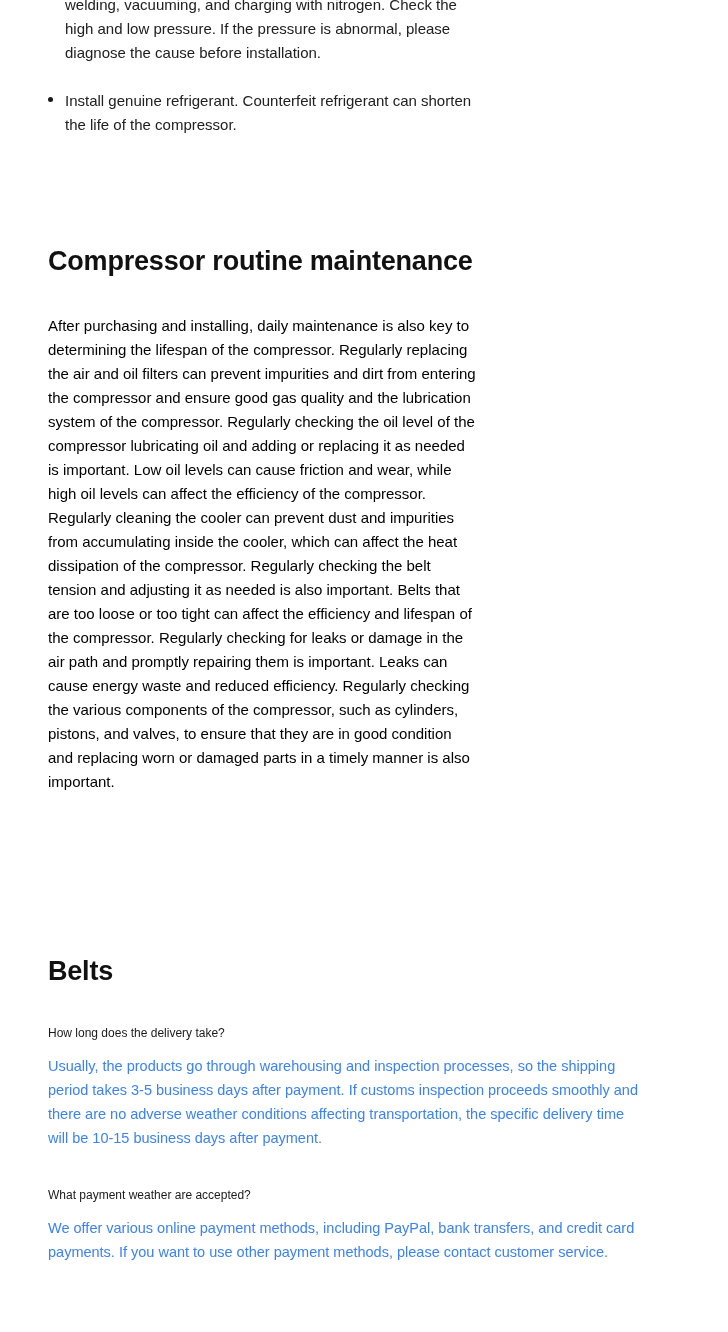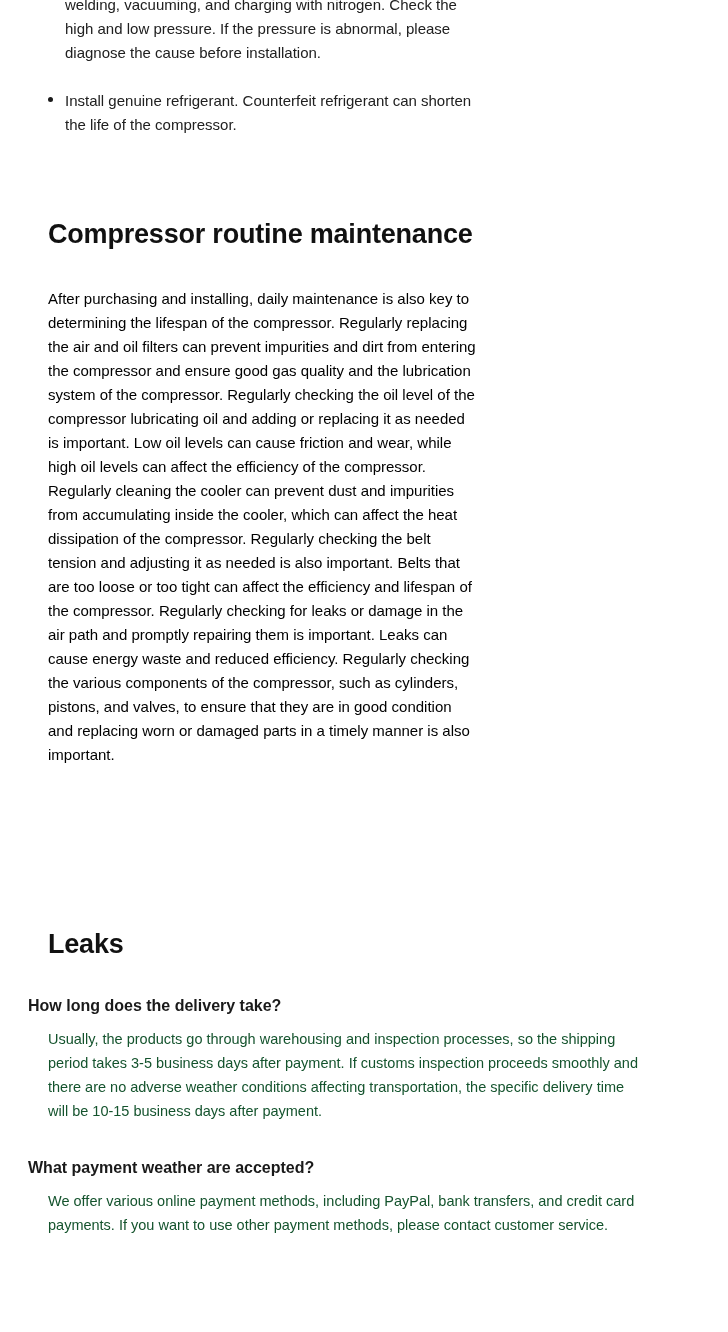--- a/index.html
+++ b/index.html
@@ -54,48 +54,48 @@
   
   .section-title {
     font-size: 27px;
     line-height: 34px;
     font-weight: bold;
     color: #111111;
     margin: 0;
     padding: 0;
     letter-spacing: -0.2px;
   }
-  .sec-compressor { margin-left: 48px; margin-top: 80px; }
+  .sec-compressor { margin-left: 48px; margin-top: 107px; }
   .sec-faqs { margin-left: 48px; margin-top: 160px; }
 
   .body-para {
     font-size: 15px;
     line-height: 24px;
     color: #000000;
     margin-left: 48px;
     max-width: 430px;
     margin-top: 36px;
   }
 
   
   .faq-list {
     margin-top: 34px;
   }
   .faq-item { margin-bottom: 34px; }
   .faq-q {
-    font-size: 16px;
+    font-size: 12px;
     line-height: 22px;
     color: #1a1a1a;
-    margin: 0 0 10px 28px;
-    font-weight: bold;
+    margin: 0 0 10px 48px;
+    font-weight: normal;
   }
   .faq-a {
     font-size: 14.5px;
     line-height: 24px;
-    color: #14532d;
+    color: #3b82f6;
     margin: 0 0 0 48px;
     max-width: 592px;
   }
 </style>
 </head>
 <body>
 
 <div class="page">
 
   <ul class="top-list">
@@ -106,21 +106,21 @@
     <li>
       <span class="bullet"></span>
       <span>Install genuine refrigerant. Counterfeit refrigerant can shorten the life of the compressor.</span>
     </li>
   </ul>
 
   <h2 class="section-title sec-compressor">Compressor routine maintenance</h2>
 
   <p class="body-para">After purchasing and installing, daily maintenance is also key to determining the lifespan of the compressor. Regularly replacing the air and oil filters can prevent impurities and dirt from entering the compressor and ensure good gas quality and the lubrication system of the compressor. Regularly checking the oil level of the compressor lubricating oil and adding or replacing it as needed is important. Low oil levels can cause friction and wear, while high oil levels can affect the efficiency of the compressor. Regularly cleaning the cooler can prevent dust and impurities from accumulating inside the cooler, which can affect the heat dissipation of the compressor. Regularly checking the belt tension and adjusting it as needed is also important. Belts that are too loose or too tight can affect the efficiency and lifespan of the compressor. Regularly checking for leaks or damage in the air path and promptly repairing them is important. Leaks can cause energy waste and reduced efficiency. Regularly checking the various components of the compressor, such as cylinders, pistons, and valves, to ensure that they are in good condition and replacing worn or damaged parts in a timely manner is also important.</p>
 
-  <h2 class="section-title sec-faqs">Leaks</h2>
+  <h2 class="section-title sec-faqs">Belts</h2>
 
   <div class="faq-list">
     <div class="faq-item">
       <h3 class="faq-q">How long does the delivery take?</h3>
       <p class="faq-a">Usually, the products go through warehousing and inspection processes, so the shipping period takes 3-5 business days after payment. If customs inspection proceeds smoothly and there are no adverse weather conditions affecting transportation, the specific delivery time will be 10-15 business days after payment.</p>
     </div>
     <div class="faq-item">
       <h3 class="faq-q">What payment weather are accepted?</h3>
       <p class="faq-a">We offer various online payment methods, including PayPal, bank transfers, and credit card payments. If you want to use other payment methods, please contact customer service.</p>
     </div>

